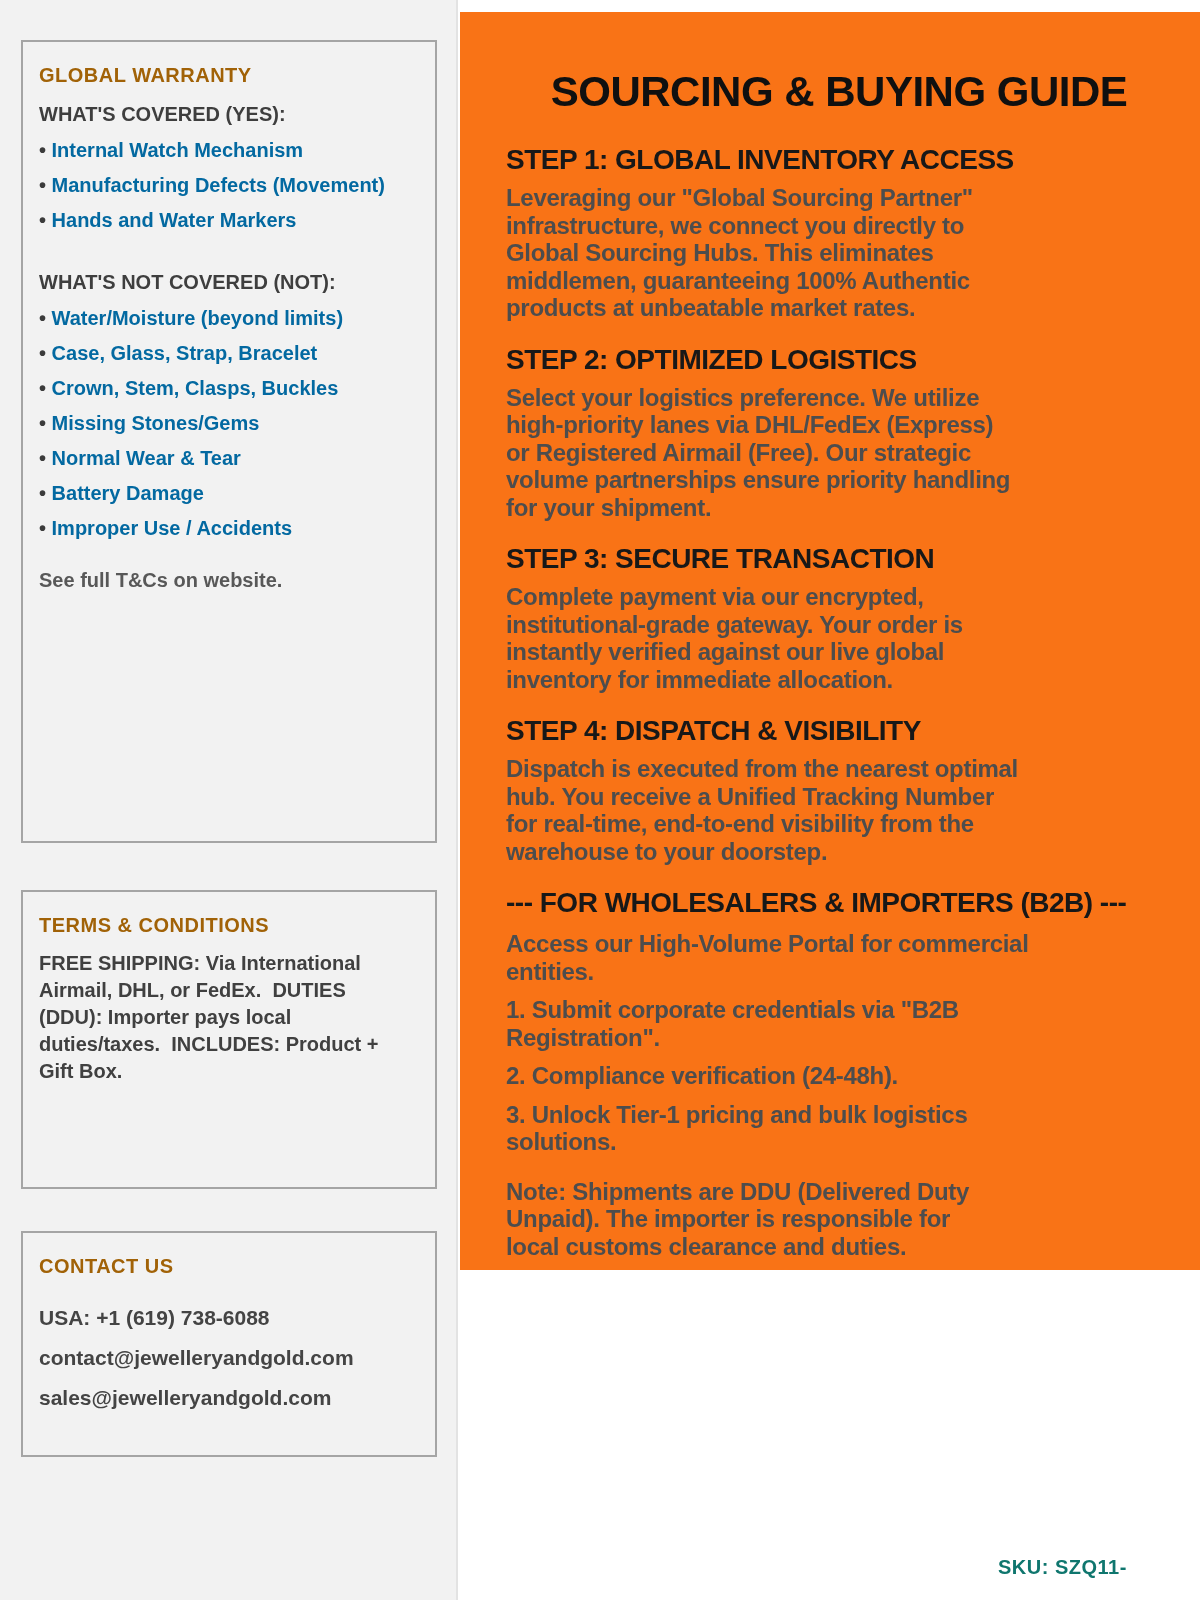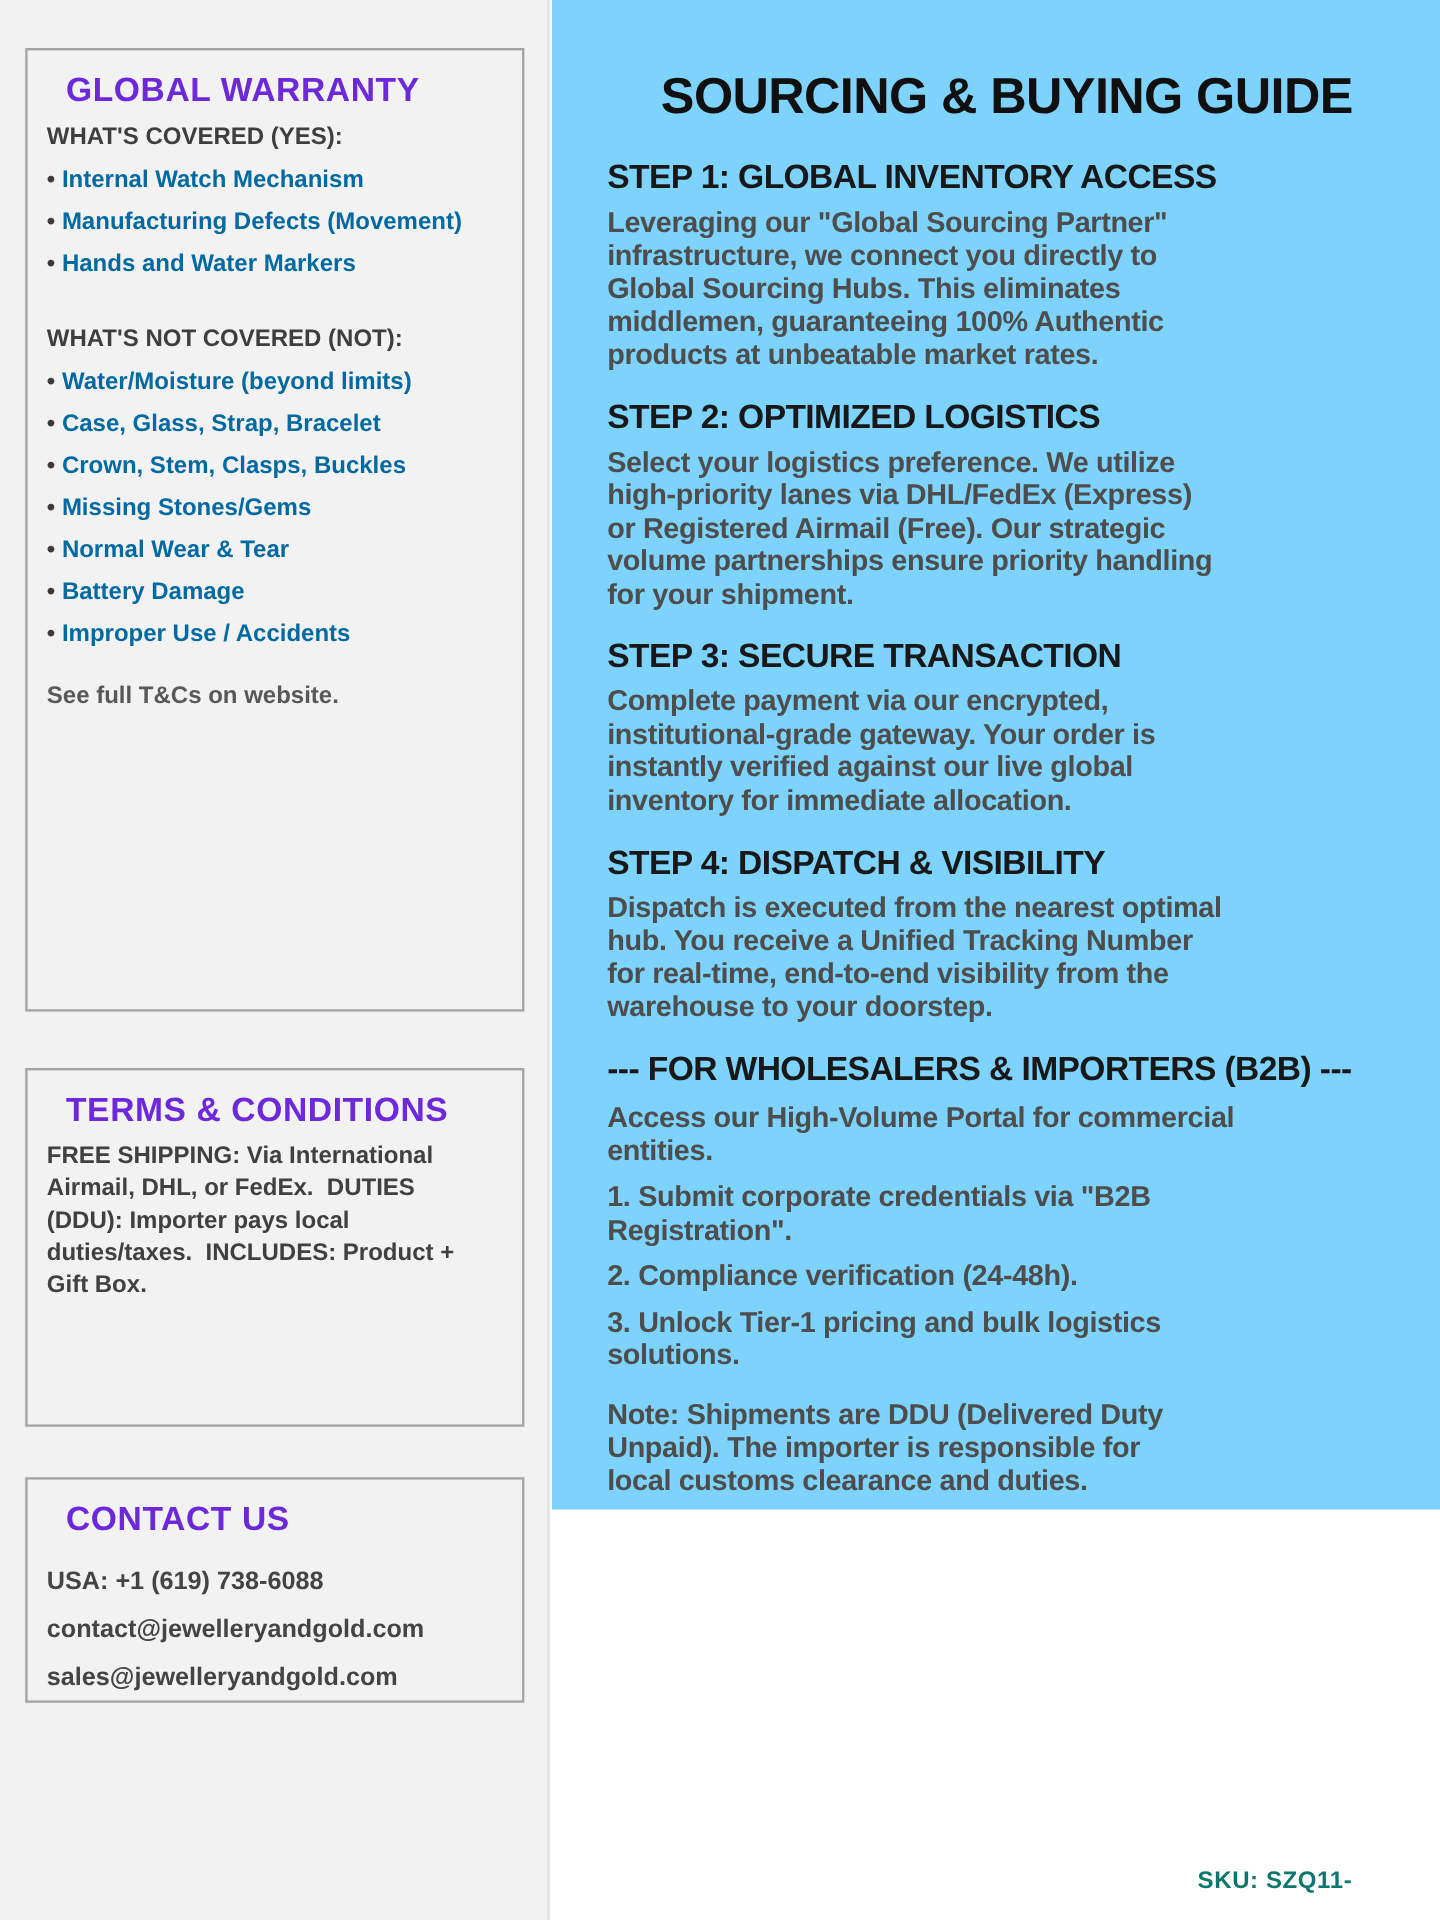--- a/index.html
+++ b/index.html
@@ -12,45 +12,45 @@
   .sidebar{
     position:absolute;left:0;top:0;width:458px;height:1600px;
     background:#f2f2f2;border-right:2px solid #e3e3e3;box-sizing:border-box;
   }
   .panel{
     position:absolute;left:21px;width:416px;box-sizing:border-box;
     border:2px solid #a5a5a5;padding:14px 16px;background:#f2f2f2;
   }
   .panel-warranty{top:40px;height:803px;}
   .panel-terms{top:890px;height:299px;}
-  .panel-contact{top:1231px;height:188px;}
+  .panel-contact{top:1231px;height:226px;}
   .panel h2{
-    margin:4px 16px 0;font-size:28px;line-height:30px;font-weight:800;
-    color:#6d28d9;letter-spacing:.5px;
+    margin:4px 0 0;font-size:20px;line-height:30px;font-weight:800;
+    color:#a16207;letter-spacing:.5px;
   }
   .panel h3{
     margin:12px 0 0;font-size:20px;line-height:24px;font-weight:700;color:#3e3e3e;
   }
   .panel h3.second{margin-top:38px;}
   .panel ul{list-style:none;margin:12px 0 0;padding:0;}
   .panel li{
     font-size:20px;line-height:24px;font-weight:700;color:#0369a1;margin:0 0 11px;
   }
   .panel li::before{content:"\2022\00a0";color:#3b3b3b;}
   .footnote{margin:28px 0 0;font-size:20px;line-height:24px;font-weight:700;color:#585858;}
   .terms-body{
     margin:10px 0 0;font-size:20px;line-height:27px;font-weight:700;color:#404040;
     white-space:pre-wrap;
   }
   .contact-line{margin:24px 0 0;font-size:21px;line-height:26px;font-weight:700;color:#444444;}
   .contact-line + .contact-line{margin-top:14px;}
   
   .main{
-    position:absolute;left:460px;top:0;width:740px;box-sizing:border-box;
-    padding:56px 28px 0 46px;background:#7dd3fc;
+    position:absolute;left:460px;top:12px;width:740px;box-sizing:border-box;
+    padding:56px 28px 0 46px;background:#f97316;
   }
   .guide-title{
     margin:0 0 28px;font-size:42px;line-height:48px;font-weight:800;
     color:#101010;text-align:center;letter-spacing:-.5px;
   }
   .step h3,.b2b h3{
     margin:0 0 8px;font-size:28px;line-height:32px;font-weight:800;
     color:#181818;letter-spacing:-.5px;
   }
   .step p{

